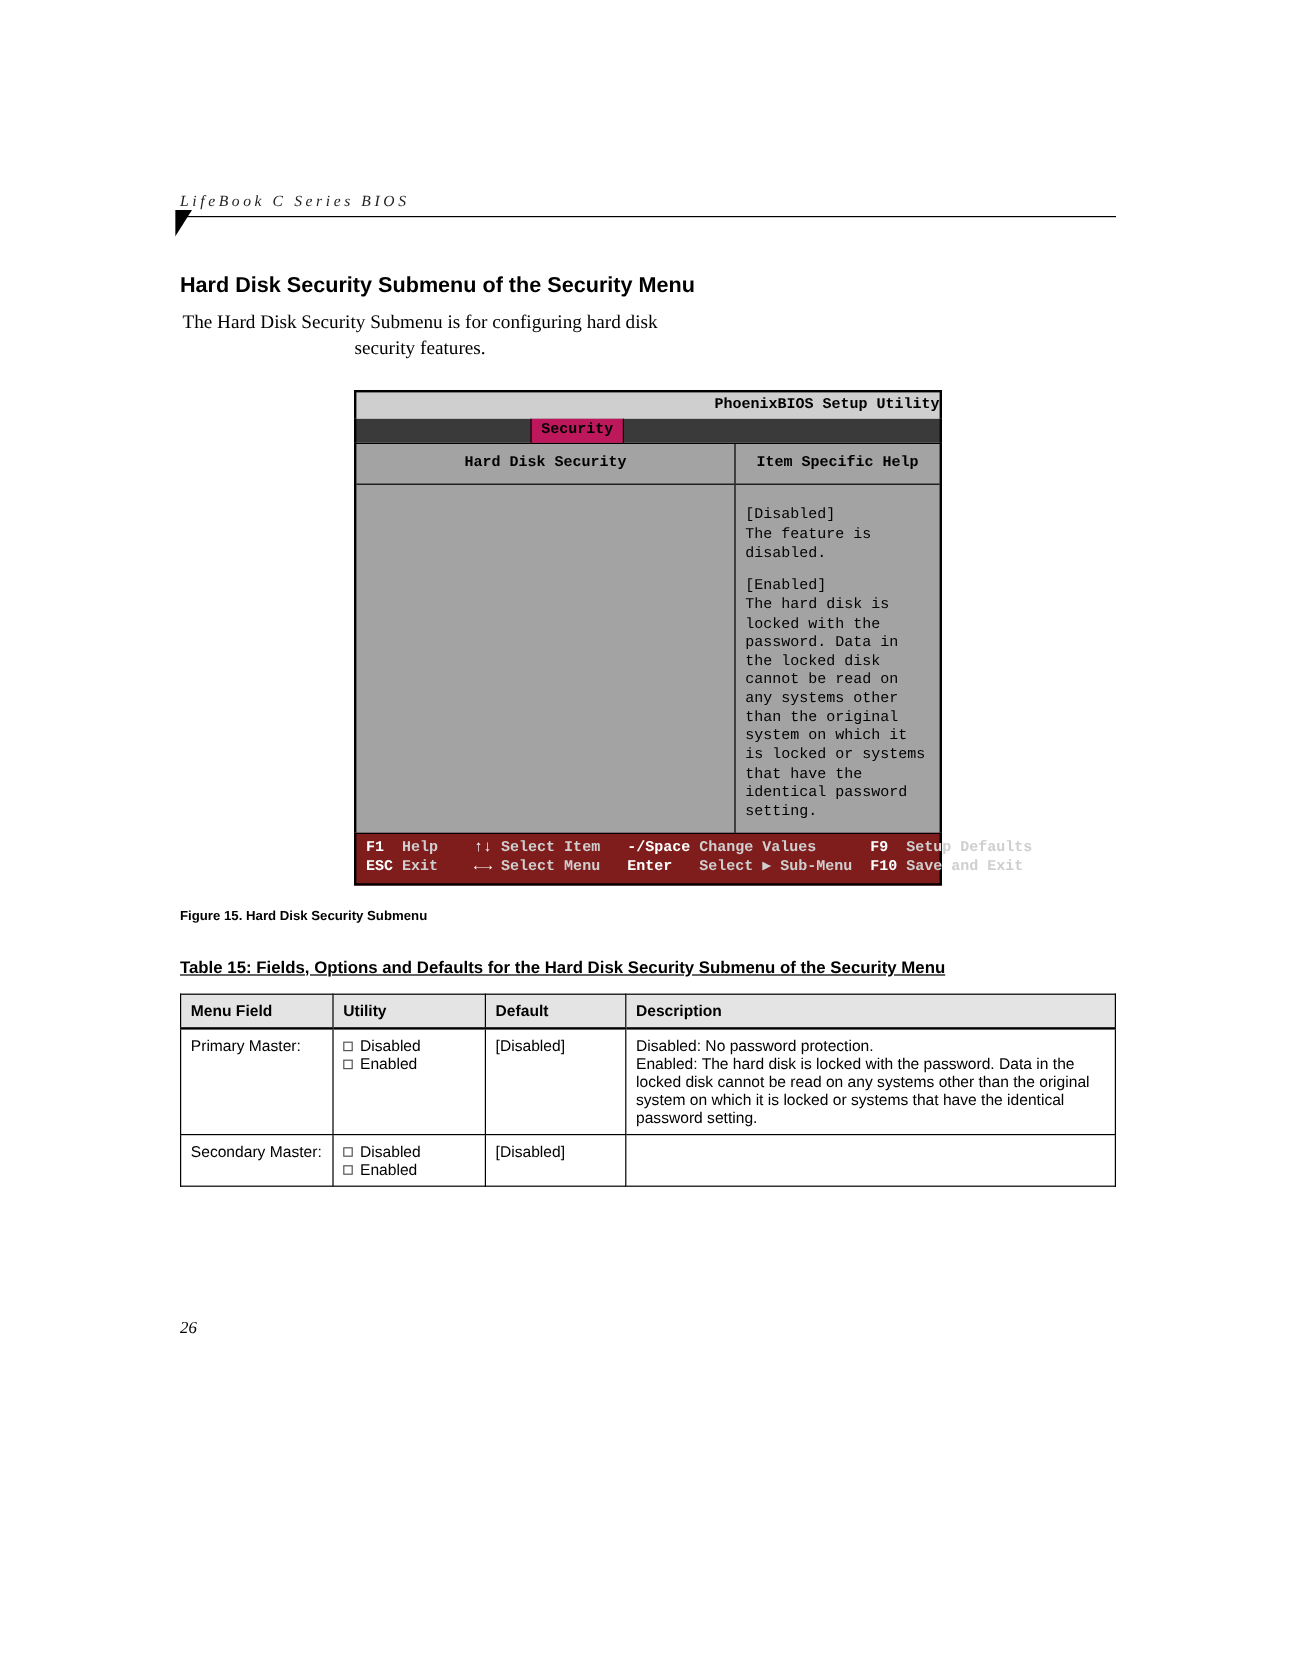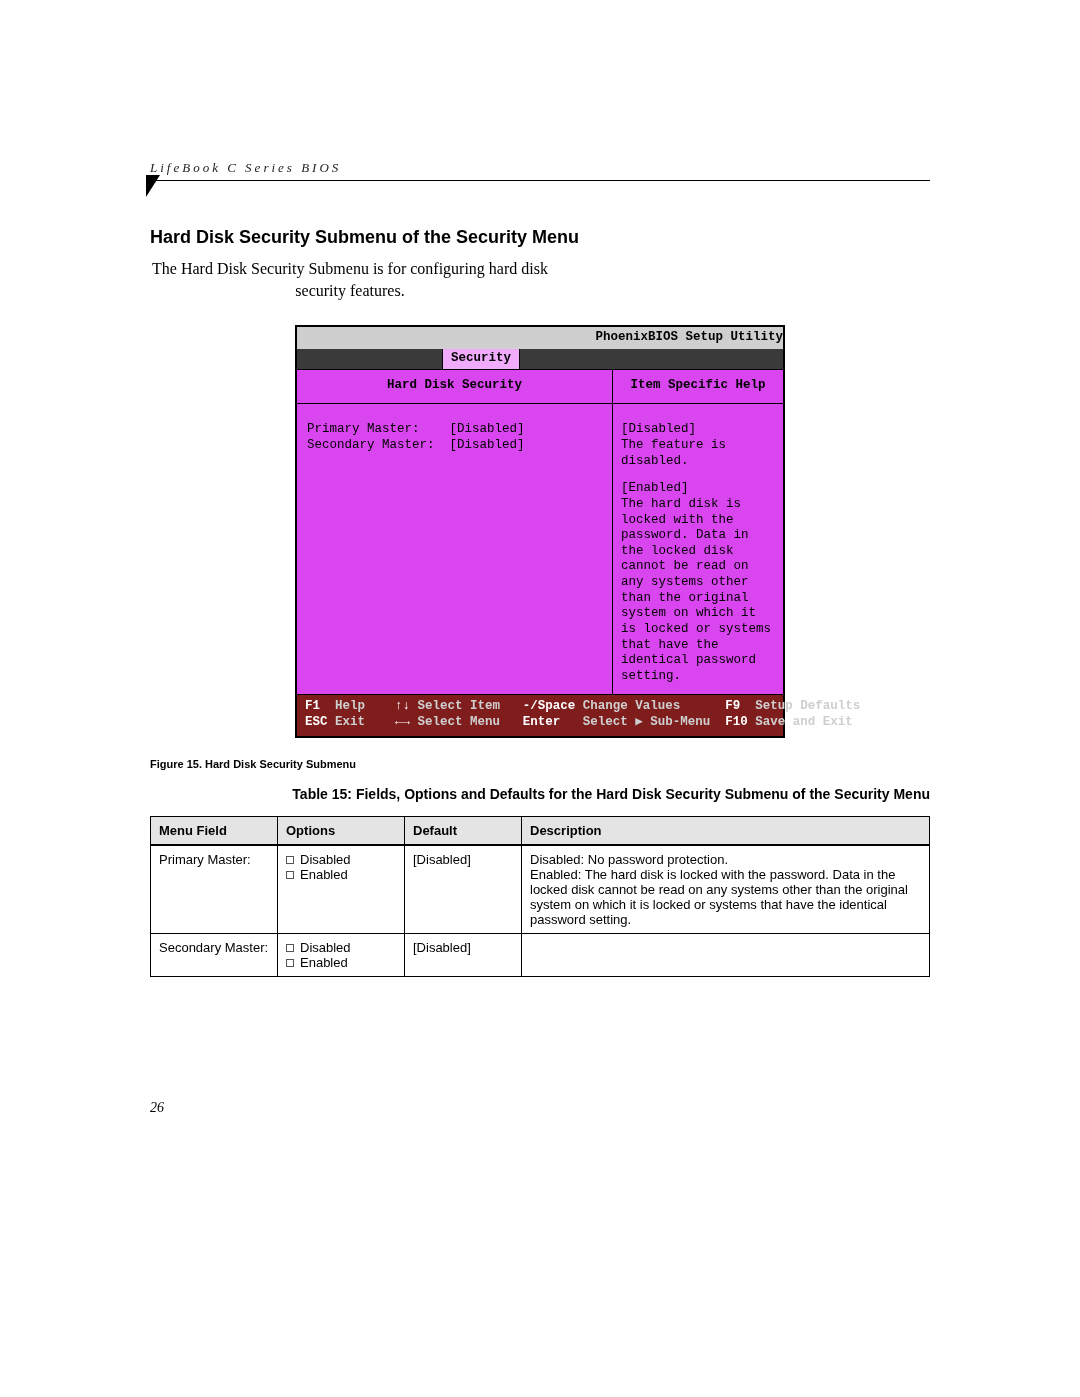--- a/index.html
+++ b/index.html
@@ -73,33 +73,33 @@
     background: #3a3a3a;
     border-left: 2px solid #000;
     border-right: 2px solid #000;
     height: 20px;
     position: relative;
   }
   .bios-tab {
     position: absolute;
     left: 145px;
     top: 0;
-    background: #f0abfc;
+    background: #be185d;
     color: #000;
     font-weight: bold;
     padding: 2px 8px 3px 8px;
     border-left: 1px solid #000;
     border-right: 1px solid #000;
   }
   .bios-main {
     display: flex;
     border-left: 2px solid #000;
     border-right: 2px solid #000;
     border-top: 1px solid #000;
-    background: #d946ef;
+    background: #a3a3a3;
   }
   .bios-left {
     flex: 1 1 auto;
     border-right: 1px solid #000;
   }
   .bios-right {
     width: 170px;
     flex: 0 0 170px;
   }
   .bios-subheader {
@@ -128,26 +128,27 @@
   .fk { color: #fff; }
 
   .figure-caption {
     text-align: left;
     font-family: Arial, Helvetica, sans-serif;
     font-size: 11px;
     font-weight: bold;
     margin-top: 20px;
   }
   .table-title {
-    text-align: right;
+    text-align: left;
     font-family: Arial, Helvetica, sans-serif;
     font-size: 14px;
     font-weight: bold;
-    margin-top: 16px;
+    margin-top: 28px;
     margin-bottom: 14px;
+    text-decoration: underline;
   }
 
   table.opts {
     width: 100%;
     border-collapse: collapse;
     font-family: Arial, Helvetica, sans-serif;
     font-size: 13px;
   }
   table.opts th {
     background: #e4e4e4;
@@ -201,24 +202,20 @@
     <div class="body-text">The Hard Disk Security Submenu is for configuring hard disk security features.</div>
 
     <div class="bios-box">
       <div class="bios-title">PhoenixBIOS Setup Utility</div>
       <div class="bios-tabbar">
         <span class="bios-tab">Security</span>
       </div>
       <div class="bios-main">
         <div class="bios-left">
           <div class="bios-subheader">Hard Disk Security</div>
-          <div class="bios-body">
-            <div class="bios-row"><span>Primary Master:</span>    <span>[Disabled]</span></div>
-            <div class="bios-row"><span>Secondary Master:</span>  <span>[Disabled]</span></div>
-          </div>
         </div>
         <div class="bios-right">
           <div class="bios-subheader">Item Specific Help</div>
           <div class="bios-body right">
             <div>[Disabled]</div>
             <div>The feature is disabled.</div>
             <div style="height:12px"></div>
             <div>[Enabled]</div>
             <div>The hard disk is locked with the password. Data in the locked disk cannot be read on any systems other than the original system on which it is locked or systems that have the identical password setting.</div>
           </div>
@@ -229,21 +226,21 @@
     </div>
 
     <div class="figure-caption">Figure 15.  Hard Disk Security Submenu</div>
 
     <div class="table-title">Table 15: Fields, Options and Defaults for the Hard Disk Security Submenu of the Security Menu</div>
 
     <table class="opts">
       <thead>
         <tr>
           <th class="col-menu">Menu Field</th>
-          <th class="col-opt">Options</th>
+          <th class="col-opt">Utility</th>
           <th class="col-def">Default</th>
           <th>Description</th>
         </tr>
       </thead>
       <tbody>
         <tr>
           <td>Primary Master:</td>
           <td>
             <div><span class="opt-bullet"></span><span>Disabled</span></div>
             <div><span class="opt-bullet"></span><span>Enabled</span></div>

